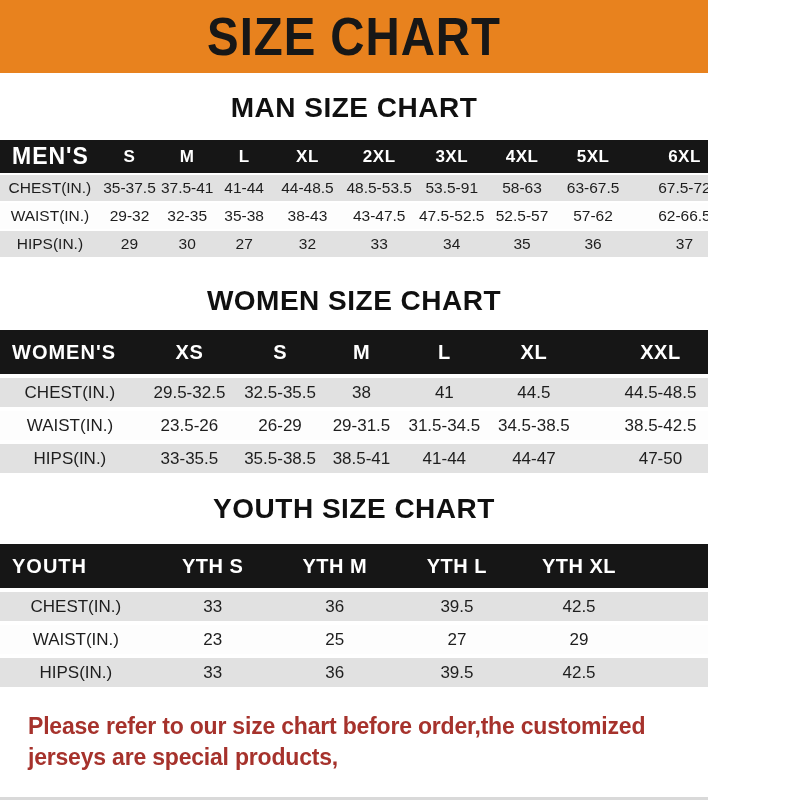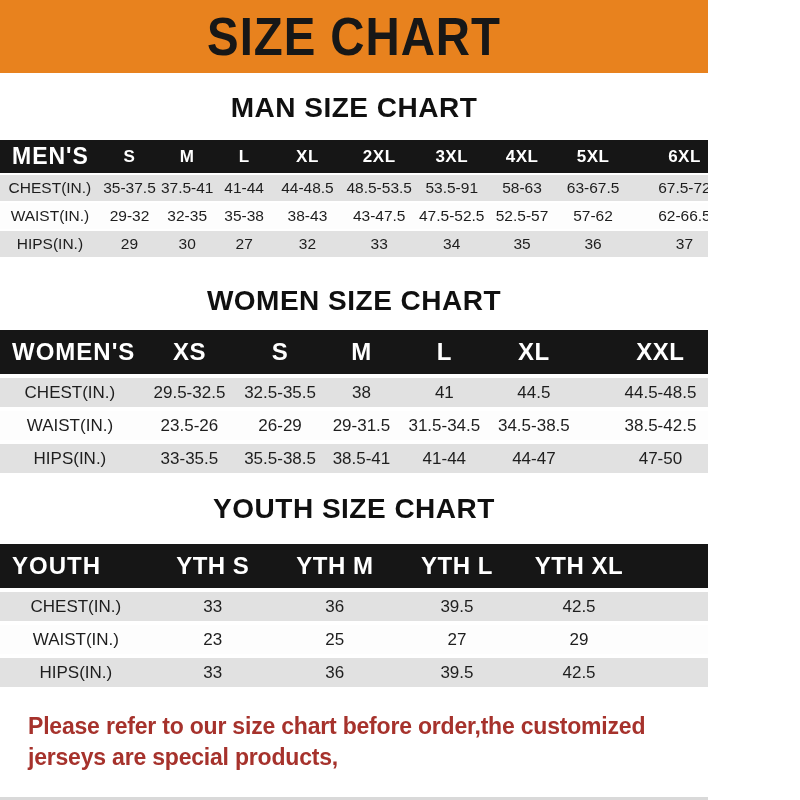--- a/index.html
+++ b/index.html
@@ -25,21 +25,21 @@
   table.size-table{
     width:740px;margin:0 auto;table-layout:fixed;
     border-collapse:separate;border-spacing:0 2px;background:#fff;
   }
   table.wy{border-spacing:0 4px;}
   thead th{
     background:var(--header-band,#161616);color:#fff;font-weight:bold;
     height:31px;font-size:17px;text-align:center;vertical-align:middle;
     letter-spacing:.5px;
   }
-  table.wy thead th{height:42px;font-size:24px;}
+  table.wy thead th{height:42px;font-size:20px;}
   thead th.corner{
     text-align:left;padding-left:12px;font-size:23px;letter-spacing:1px;
   }
   thead th.spacer{padding:0;}
   tbody td{
     height:24px;font-size:15.5px;color:#1e1e1e;text-align:center;
     vertical-align:middle;background:#fdfdfd;
   }
   table.wy tbody td{height:27px;font-size:17px;}
   tbody tr:nth-child(odd) td{background:var(--row-alt,#E1E1E1);}

